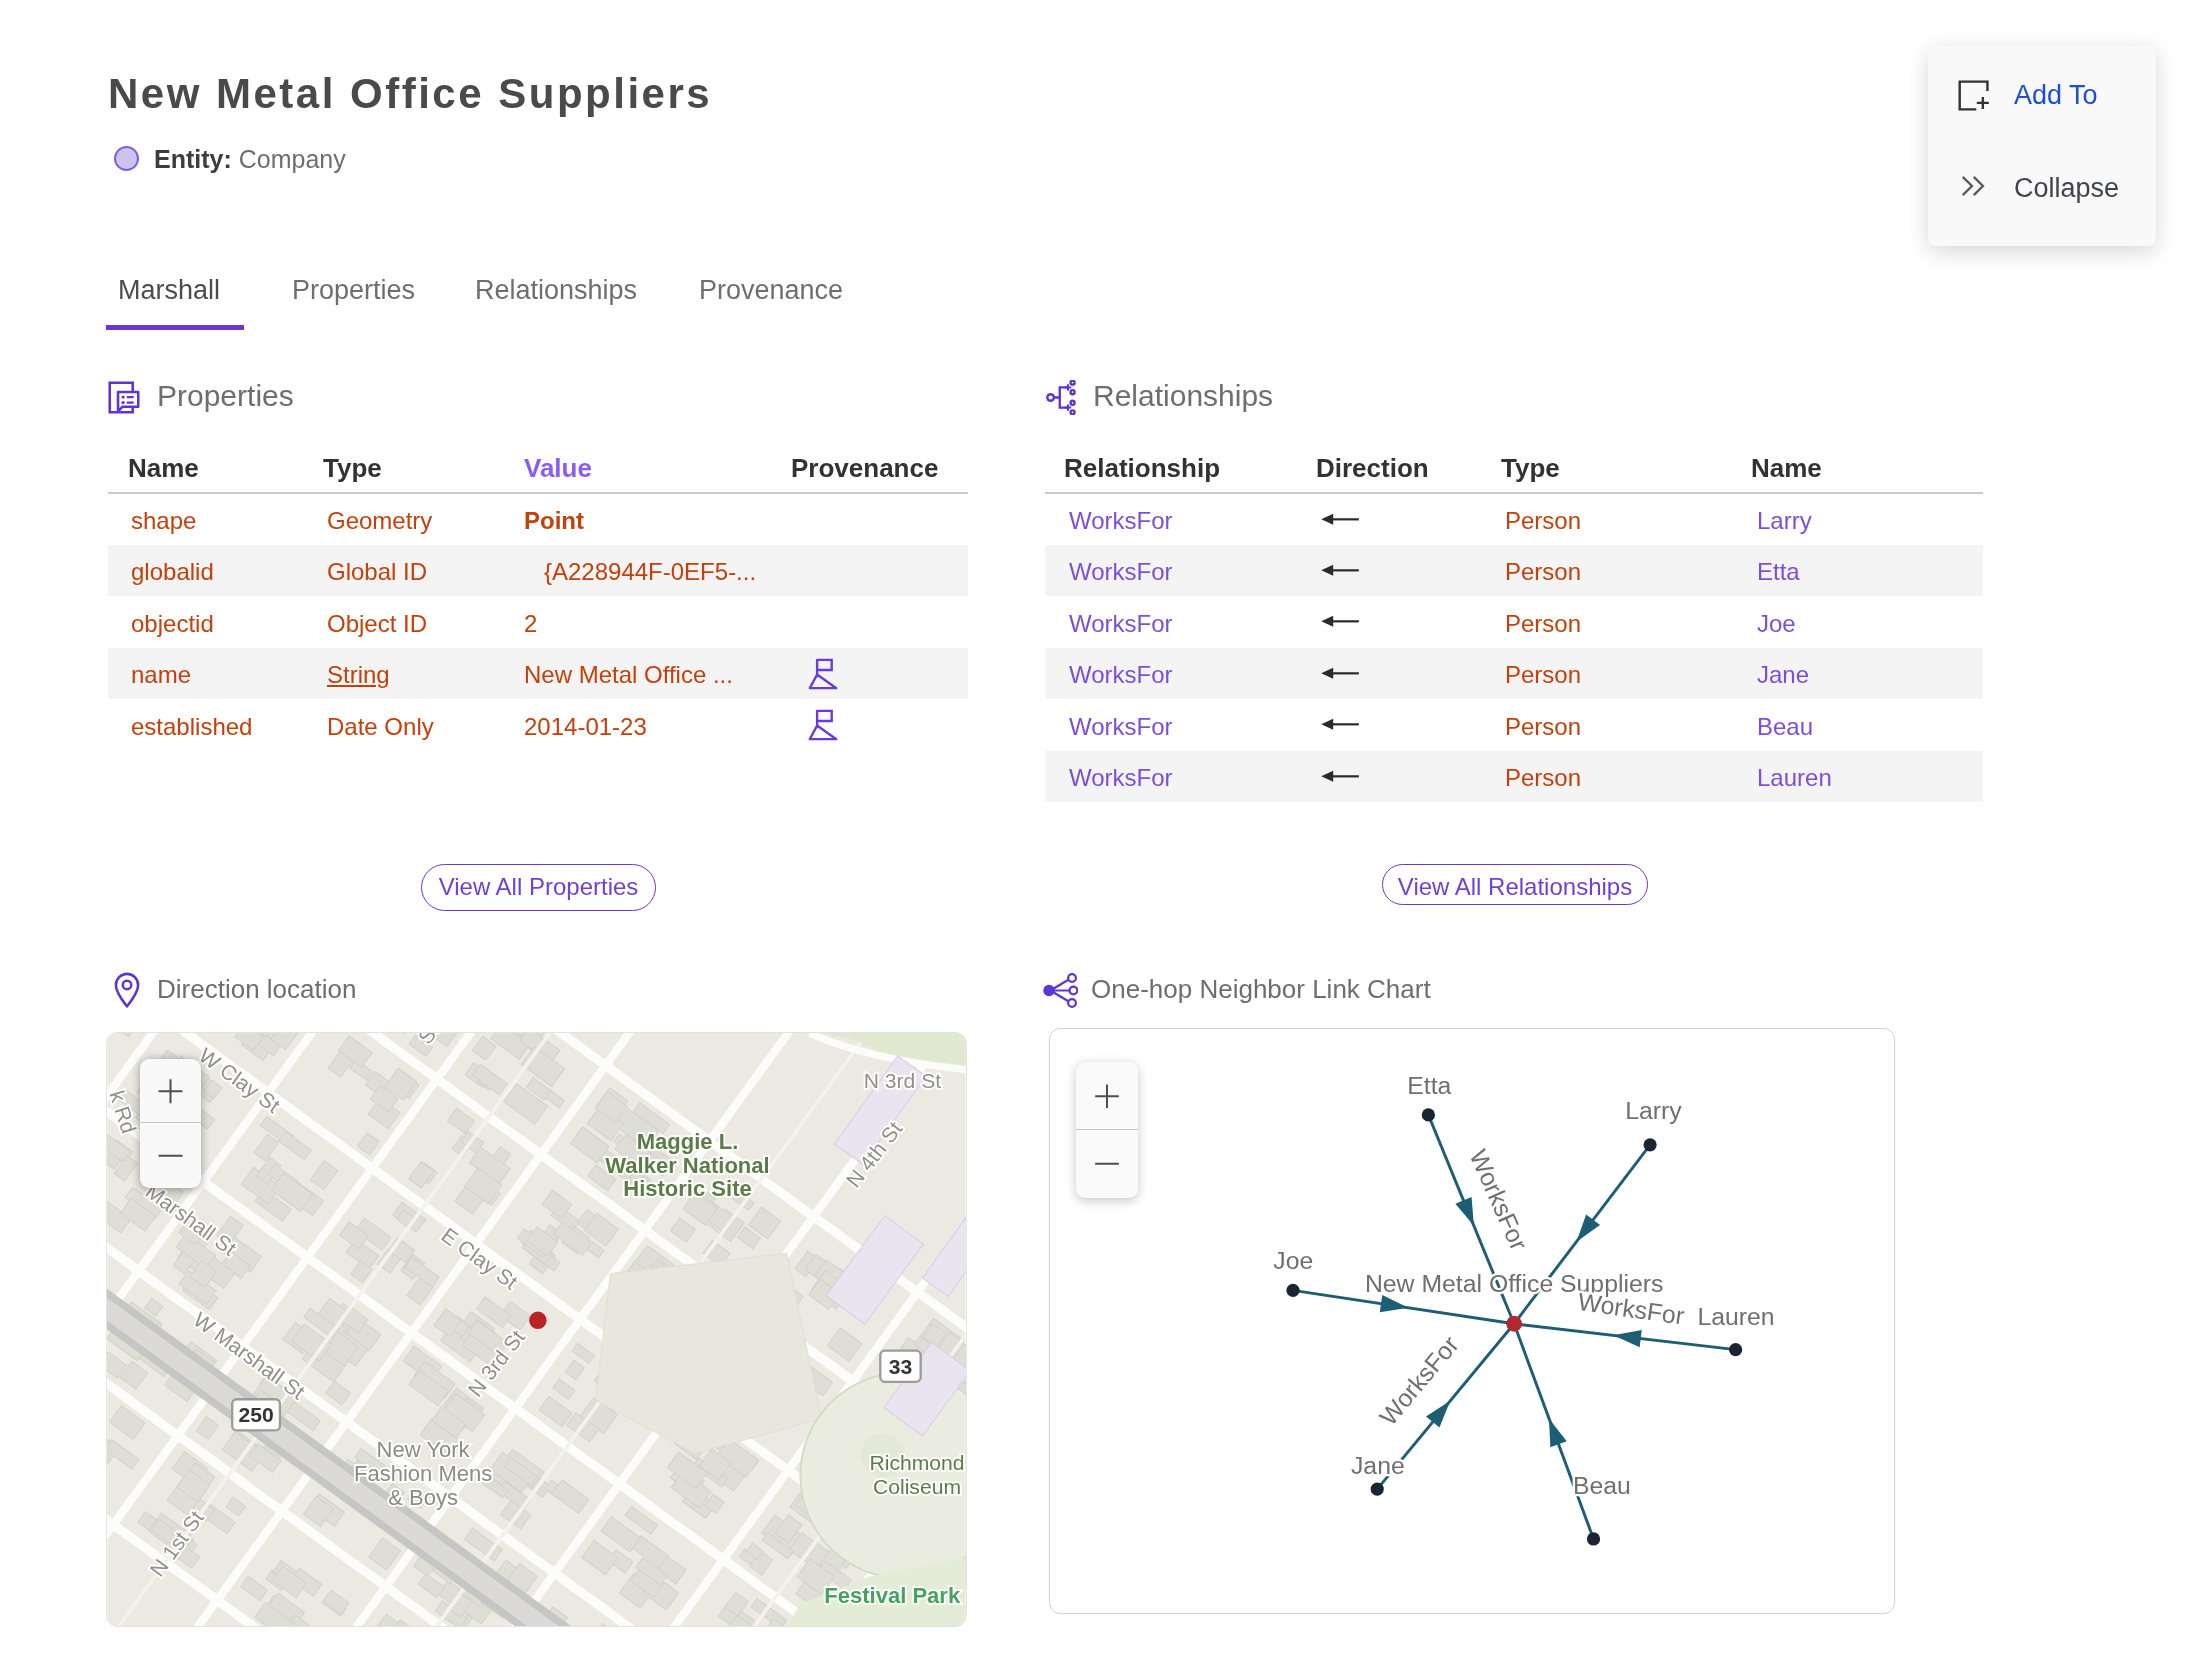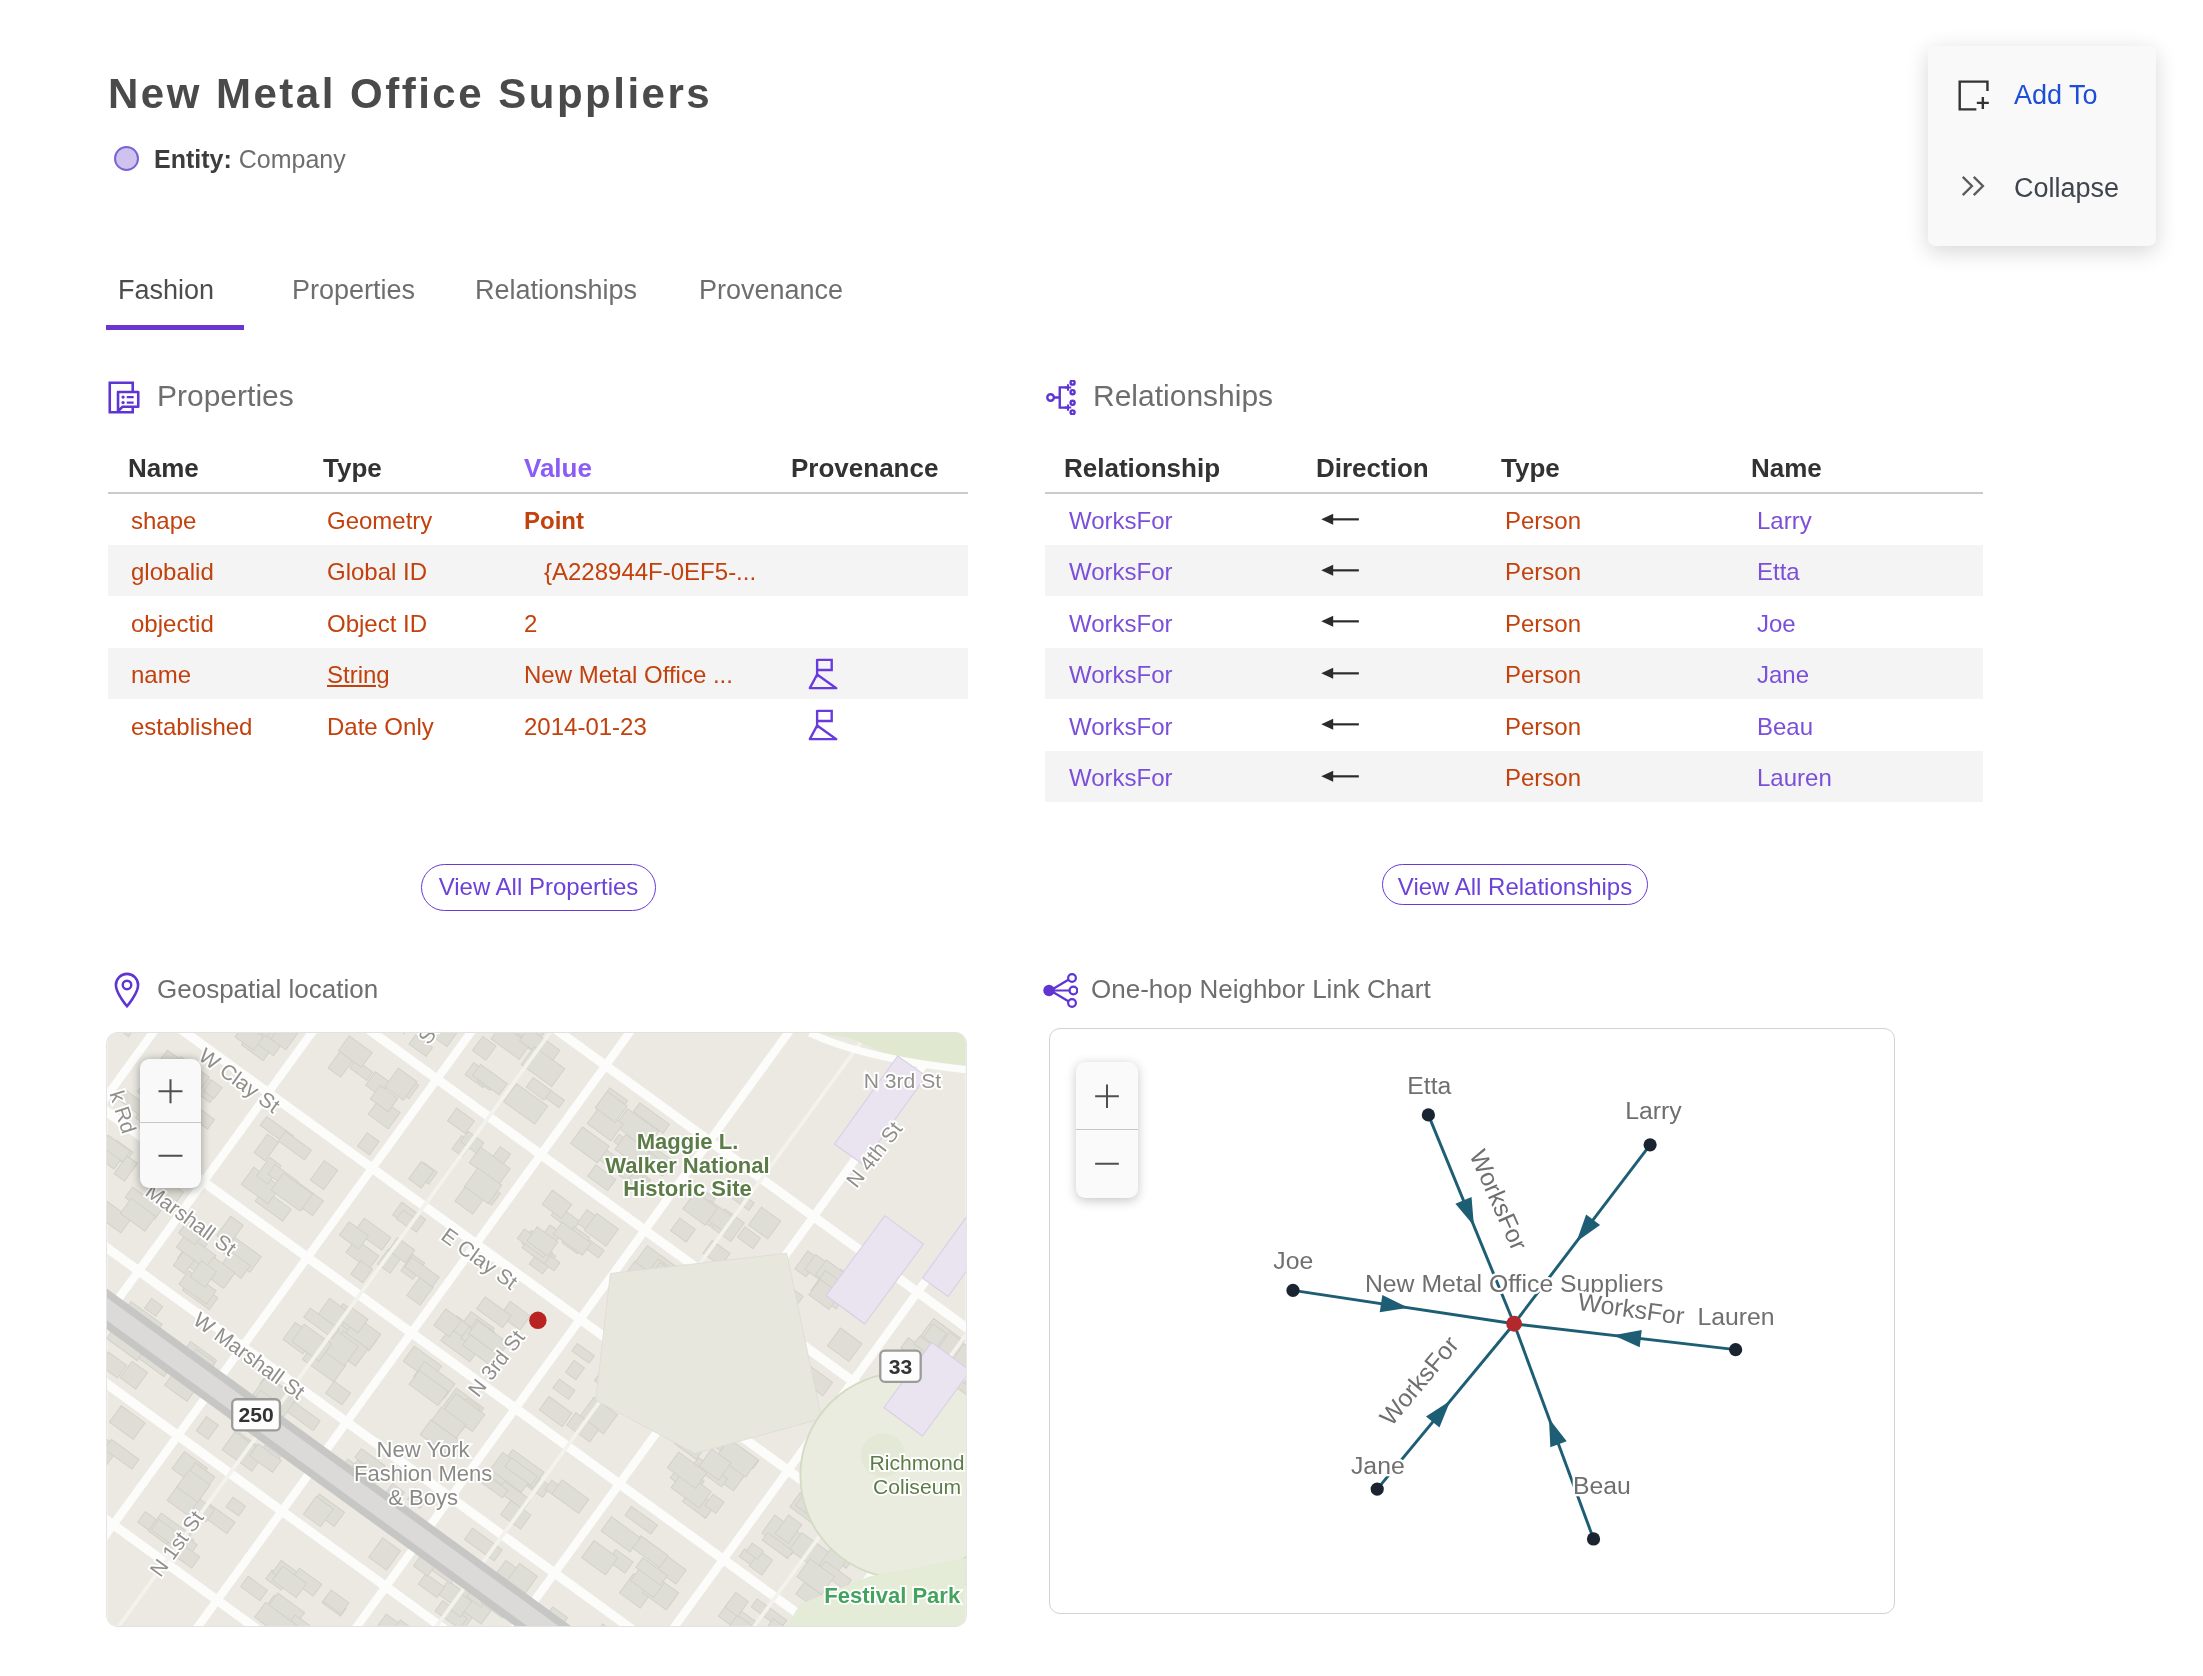--- a/index.html
+++ b/index.html
@@ -21,21 +21,21 @@
 <svg class="abs" style="left:1956px; top:77px;" width="37" height="37" viewBox="0 0 40 40">
   <path d="M34 15 V5 H4 V35 H22" fill="none" stroke="#333" stroke-width="2.6"></path>
   <path d="M29 21.5 v13 M22.5 28 h13" fill="none" stroke="#333" stroke-width="2.6"></path>
 </svg>
 <div class="abs" style="left:2014px; top:80px; font-size:27px; color:#1d4ed8;">Add To</div>
 <svg class="abs" style="left:1960px; top:175px;" width="27.5" height="22" viewBox="0 0 30 24">
   <path d="M3 2 L13 12 L3 22 M15 2 L25 12 L15 22" fill="none" stroke="#5c5c5c" stroke-width="2.6"></path>
 </svg>
 <div class="abs" style="left:2014px; top:173px; font-size:27px; color:#40454d;">Collapse</div>
 
-<div class="abs" style="left:118px; top:275px; font-size:27px; color:#4c4c4c;">Fashion</div>
+<div class="abs" style="left:118px; top:275px; font-size:27px; color:#4c4c4c;">Marshall</div>
 <div class="abs" style="left:292px; top:275px; font-size:27px; color:#6e6e6e;">Properties</div>
 <div class="abs" style="left:475px; top:275px; font-size:27px; color:#6e6e6e;">Relationships</div>
 <div class="abs" style="left:699px; top:275px; font-size:27px; color:#6e6e6e;">Provenance</div>
 <div class="abs" style="left:106px; top:325px; width:138px; height:4.6px; background:#6a35d0;"></div>
 
 <svg class="abs" style="left:107px; top:380px;" width="34" height="35" viewBox="0 0 37 38">
   <path d="M28 13 V3 H3 V35 H28 V29" fill="none" stroke="#5e35d2" stroke-width="2.8"></path>
   <path d="M12 13 H34 V29 H17 L12 34 V13 Z" fill="#fff" stroke="#5e35d2" stroke-width="2.8" stroke-linejoin="round"></path>
   <circle cx="17.5" cy="18.5" r="1.8" fill="#5e35d2"></circle>
   <circle cx="17.5" cy="24.5" r="1.8" fill="#5e35d2"></circle>
@@ -138,21 +138,21 @@
 <div class="abs gray" style="left:1505px; top:764px; font-size:24px;">Person</div>
 <div class="abs purple" style="left:1757px; top:764px; font-size:24px;">Lauren</div>
 
 <div class="abs" style="left:421px; top:864px; width:235px; height:47px; border:1.8px solid #6c38d5; border-radius:24px; color:#6c42d8; font-size:24px; line-height:43px; text-align:center;">View All Properties</div>
 <div class="abs" style="left:1382px; top:864px; width:266px; height:41px; border:1.8px solid #6c38d5; border-radius:24px; color:#6c42d8; font-size:24px; line-height:43px; text-align:center;">View All Relationships</div>
 
 <svg class="abs" style="left:114px; top:972px;" width="26" height="37" viewBox="0 0 28 40">
   <path d="M14 2 C7.4 2 2 7.4 2 14 C2 23 14 37 14 37 C14 37 26 23 26 14 C26 7.4 20.6 2 14 2 Z" fill="none" stroke="#5e35d2" stroke-width="2.8"></path>
   <circle cx="14" cy="14" r="4.6" fill="none" stroke="#5e35d2" stroke-width="2.6"></circle>
 </svg>
-<div class="abs" style="left:157px; top:974px; font-size:26px; color:#6e6e6e;">Geospatial location</div>
+<div class="abs" style="left:157px; top:974px; font-size:26px; color:#6e6e6e;">Direction location</div>
 <svg class="abs" style="left:1043px; top:973px;" width="35" height="35" viewBox="0 0 38 38">
   <g fill="none" stroke="#5e35d2" stroke-width="2.4">
     <path d="M8 19 H30 M8 19 L28 7 M8 19 L28 31"></path>
     <circle cx="31.5" cy="5.5" r="4.2"></circle>
     <circle cx="33" cy="19" r="4.2"></circle>
     <circle cx="31.5" cy="32.5" r="4.2"></circle>
   </g>
   <circle cx="6.5" cy="19" r="6.2" fill="#5e35d2"></circle>
 </svg>
 <div class="abs" style="left:1091px; top:974px; font-size:26px; color:#6e6e6e;">One-hop Neighbor Link Chart</div>

